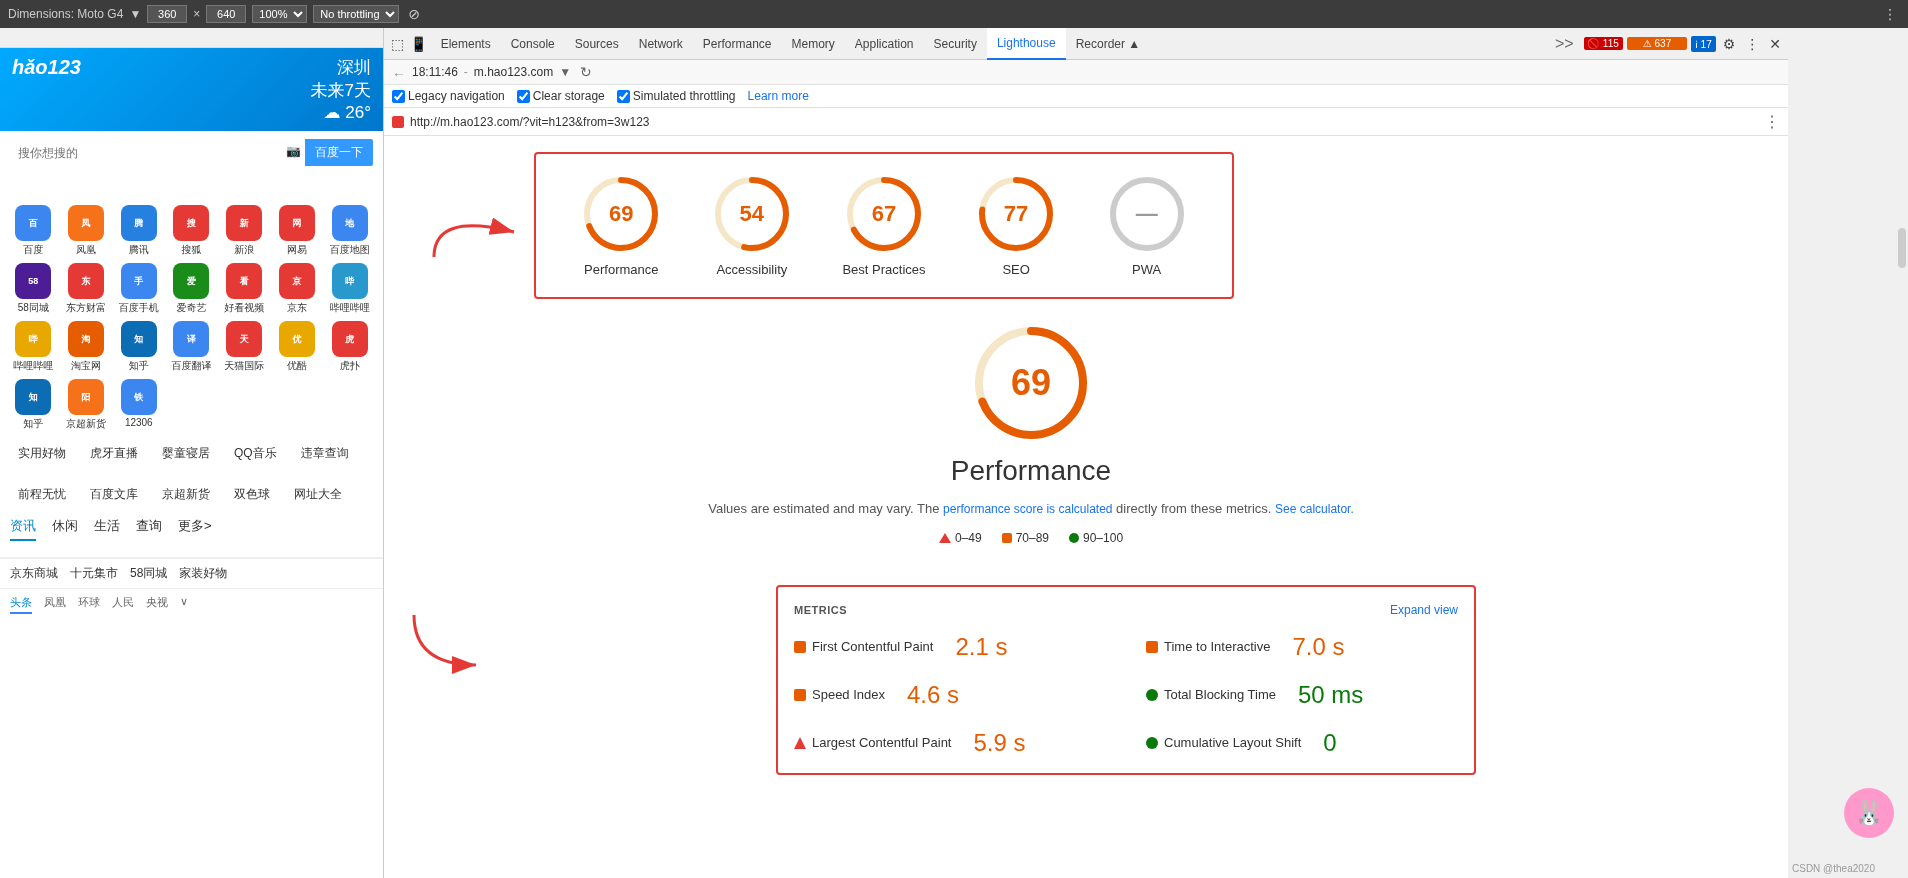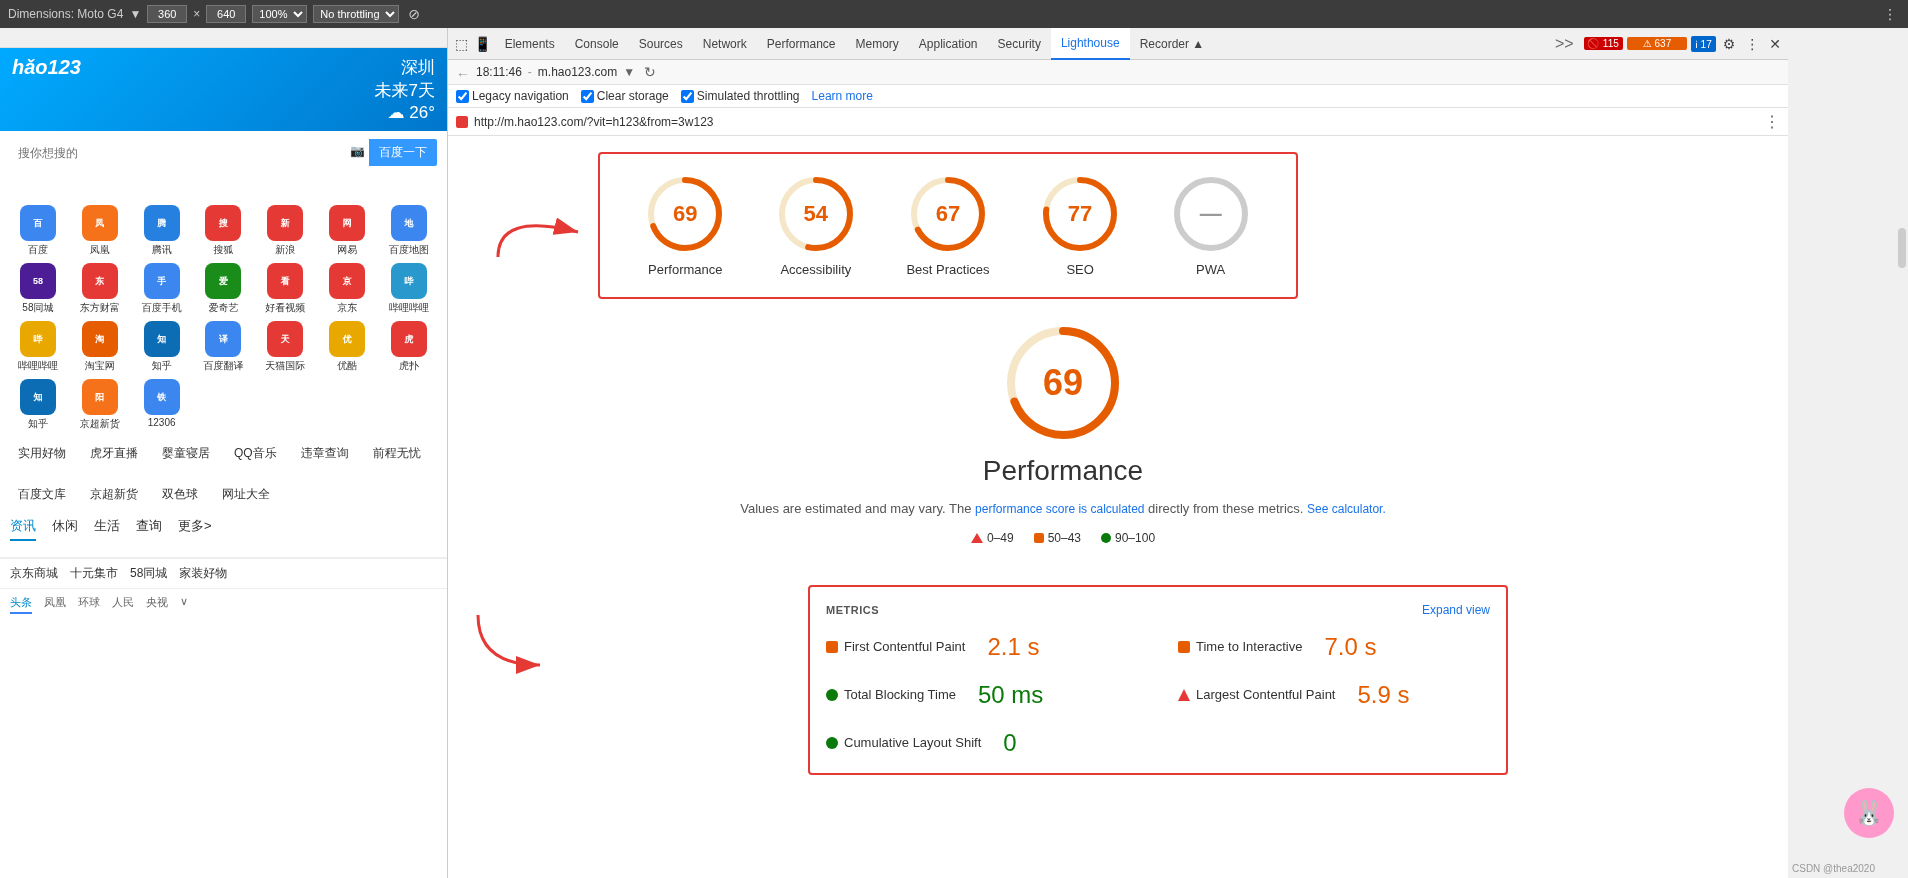--- a/index.html
+++ b/index.html
@@ -10,21 +10,21 @@
       display: flex; align-items: center; background: #3c3c3c; height: 28px; padding: 0 8px; font-size: 12px; color: #ccc; gap: 6px; flex-shrink: 0;
     }
     .toolbar-input { background: #555; border: 1px solid #777; color: #fff; font-size: 11px; width: 40px; text-align: center; height: 18px; padding: 0 2px; }
     .toolbar-select { background: #555; border: 1px solid #777; color: #fff; font-size: 11px; height: 18px; padding: 0 2px; }
     .toolbar-icon-btn { background: none; border: none; color: #ccc; cursor: pointer; font-size: 14px; padding: 0 3px; }
 
     
     .devtools-container { display: flex; flex: 1; overflow: hidden; }
 
     
-    .browser-viewport { width: 448px; background: #fff; border-right: 1px solid #ccc; flex-shrink: 0; display: flex; flex-direction: column; }
+    .browser-viewport { width: 384px; background: #fff; border-right: 1px solid #ccc; flex-shrink: 0; display: flex; flex-direction: column; }
     .viewport-ruler-h { height: 20px; background: #f0f0f0; border-bottom: 1px solid #ddd; }
 
     
     .devtools-panel { flex: 1; display: flex; flex-direction: column; background: #fff; }
 
     
     .devtools-tabs { display: flex; align-items: center; background: #f0f0f0; border-bottom: 1px solid #ccc; height: 32px; padding: 0 4px; flex-shrink: 0; }
     .tab-item { padding: 0 10px; height: 32px; display: flex; align-items: center; font-size: 12px; color: #444; cursor: pointer; white-space: nowrap; }
     .tab-item.active { color: #1a73e8; border-bottom: 2px solid #1a73e8; background: #fff; }
     .tab-more { margin-left: auto; padding: 0 6px; font-size: 16px; color: #666; cursor: pointer; }
@@ -437,21 +437,21 @@
             Values are estimated and may vary. The <a href="#" class="option-link">performance score is calculated</a> directly from these metrics. <a href="#" class="option-link">See calculator.</a>
           </div>
 
           <div class="perf-legend">
             <div class="legend-item">
               <div class="legend-triangle"></div>
               <span>0–49</span>
             </div>
             <div class="legend-item">
               <div class="legend-dot" style="background:#e65c00;border-radius:2px;"></div>
-              <span>50–43</span>
+              <span>70–89</span>
             </div>
             <div class="legend-item">
               <div class="legend-dot" style="background:#0a7a0a;"></div>
               <span>90–100</span>
             </div>
           </div>
         </div>
 
         <div style="width:90px;flex-shrink:0;">
           
@@ -487,20 +487,27 @@
             </div>
 
             <div class="metric-item">
               <div class="metric-label-row">
                 <div class="metric-dot orange"></div>
                 <span>Time to Interactive</span>
               </div>
               <div class="metric-value">7.0 s</div>
             </div>
 
+            <div class="metric-item">
+              <div class="metric-label-row">
+                <div class="metric-dot orange"></div>
+                <span>Speed Index</span>
+              </div>
+              <div class="metric-value">4.6 s</div>
+            </div>
 
             <div class="metric-item">
               <div class="metric-label-row">
                 <div class="metric-dot green"></div>
                 <span>Total Blocking Time</span>
               </div>
               <div class="metric-value green">50 ms</div>
             </div>
 
             <div class="metric-item">

